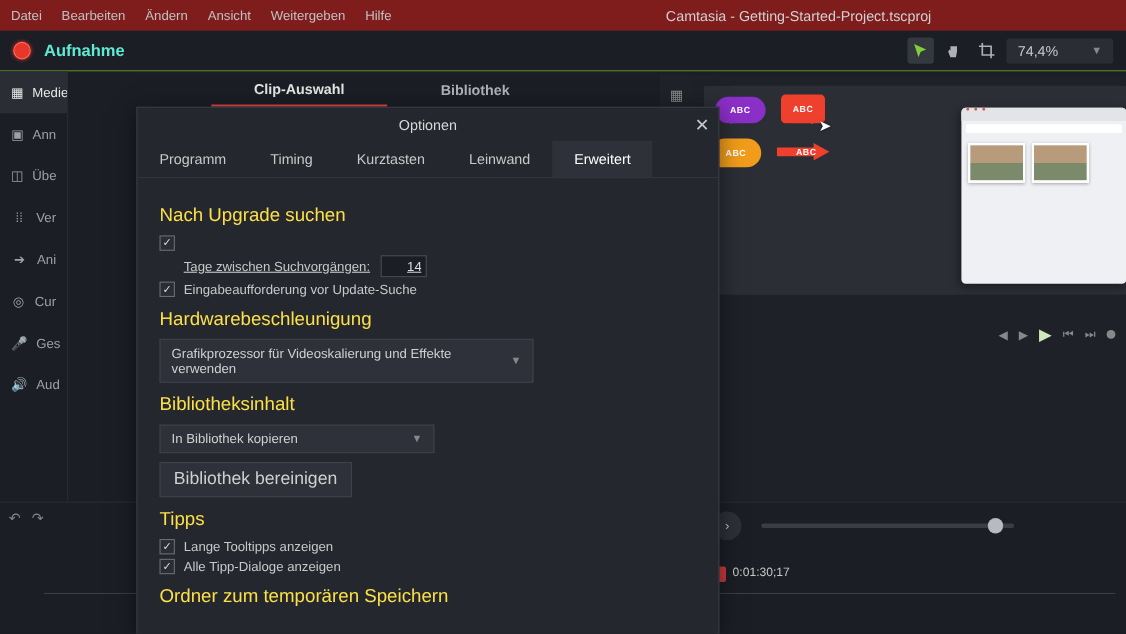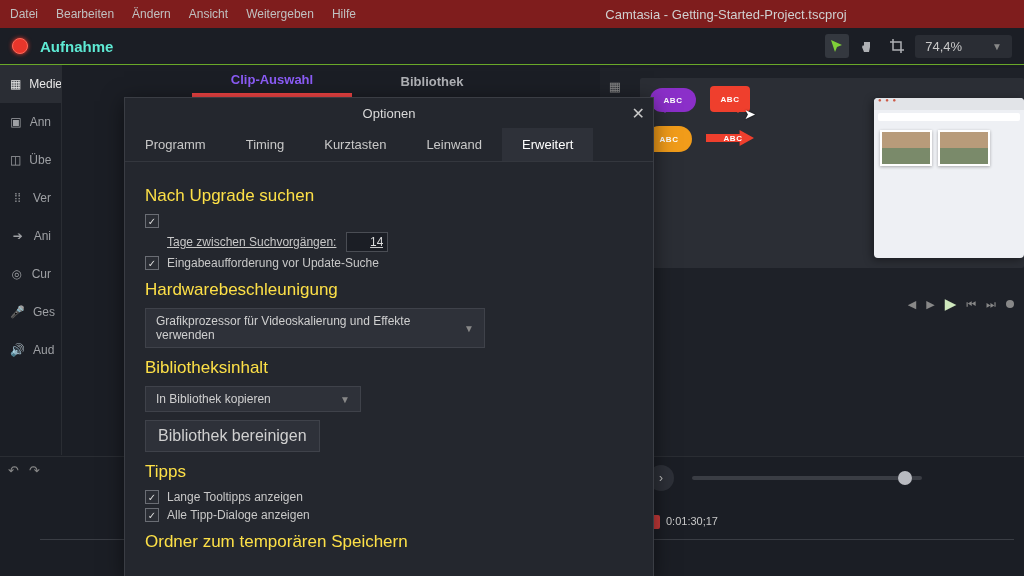--- a/index.html
+++ b/index.html
@@ -18,21 +18,21 @@
 .zoom .chev { font-size:10px; color:#888; }
 .green-line { height:1px; background:#6aa828; }
 .mid { display:flex; height:390px; position:relative; }
 .sidebar { width:62px; background:#1b1e25; border-right:1px solid #2a2d33; display:flex; flex-direction:column; }
 .side-item { display:flex; align-items:center; gap:8px; height:38px; padding:0 10px; color:#9ea0a4; font-size:12px; cursor:pointer; white-space:nowrap; overflow:hidden; }
 .side-item.active { background:#2a2d34; color:#e8e8e8; }
 .side-icon { width:18px; display:inline-flex; justify-content:center; }
 .tabs-row { display:flex; height:32px; background:#1b1e25; }
 .tab-spacer { width:130px; }
 .tab { flex:0 0 160px; display:flex; align-items:center; justify-content:center; color:#b0b2b6; font-size:13px; font-weight:600; cursor:pointer; }
-.tab.active { color:#8b5cf6; border-bottom:4px solid #ef4444; }
+.tab.active { color:#e5e5e5; border-bottom:2px solid #ef4444; }
 .dialog { position:absolute; left:62px; top:32px; width:530px; height:480px; background:#24272e; border:1px solid #3a3d44; box-shadow:0 4px 20px rgba(0,0,0,.5); z-index:10; }
 .dlg-titlebar { display:flex; align-items:center; justify-content:center; height:30px; position:relative; color:#d8d8d8; font-size:13px; }
 .dlg-close { position:absolute; right:8px; top:6px; color:#c8c8c8; font-size:16px; cursor:pointer; }
 .dlg-tabs { display:flex; height:34px; border-bottom:1px solid #34373e; }
 .dlg-tab { padding:0 20px; display:flex; align-items:center; color:#c8c8c8; font-size:13px; cursor:pointer; }
 .dlg-tab.active { color:#fff; background:#2e3139; }
 .dlg-body { padding:14px 20px; overflow:auto; height:calc(100% - 64px); }
 .sect-h { font-size:17px; font-weight:300; color:#fde047; margin:10px 0 8px; }
 .chk-row { display:flex; align-items:center; gap:8px; font-size:12px; color:#c8c8c8; margin:4px 0; }
 .chk { width:14px; height:14px; border:1px solid #6a6d74; background:#2a2d34; display:inline-flex; align-items:center; justify-content:center; font-size:10px; color:#ddd; cursor:pointer; }
@@ -194,21 +194,21 @@
             <span>Eingabeaufforderung vor Update-Suche</span>
           </div>
 
         <div class="sect-h">Hardwarebeschleunigung</div>
         <div class="combo" style="width:340px">
             <span>Grafikprozessor für Videoskalierung und Effekte verwenden</span>
             <span class="chev">▼</span>
           </div>
 
         <div class="sect-h">Bibliotheksinhalt</div>
-        <div class="combo" style="width:216px">
+        <div class="combo" style="width:250px">
             <span>In Bibliothek kopieren</span>
             <span class="chev">▼</span>
           </div>
         <div class="btn-flat">Bibliothek bereinigen</div>
 
         <div class="sect-h">Tipps</div>
         <div class="chk-row">
             <span class="chk">✓</span>
             <span>Lange Tooltipps anzeigen</span>
           </div>

